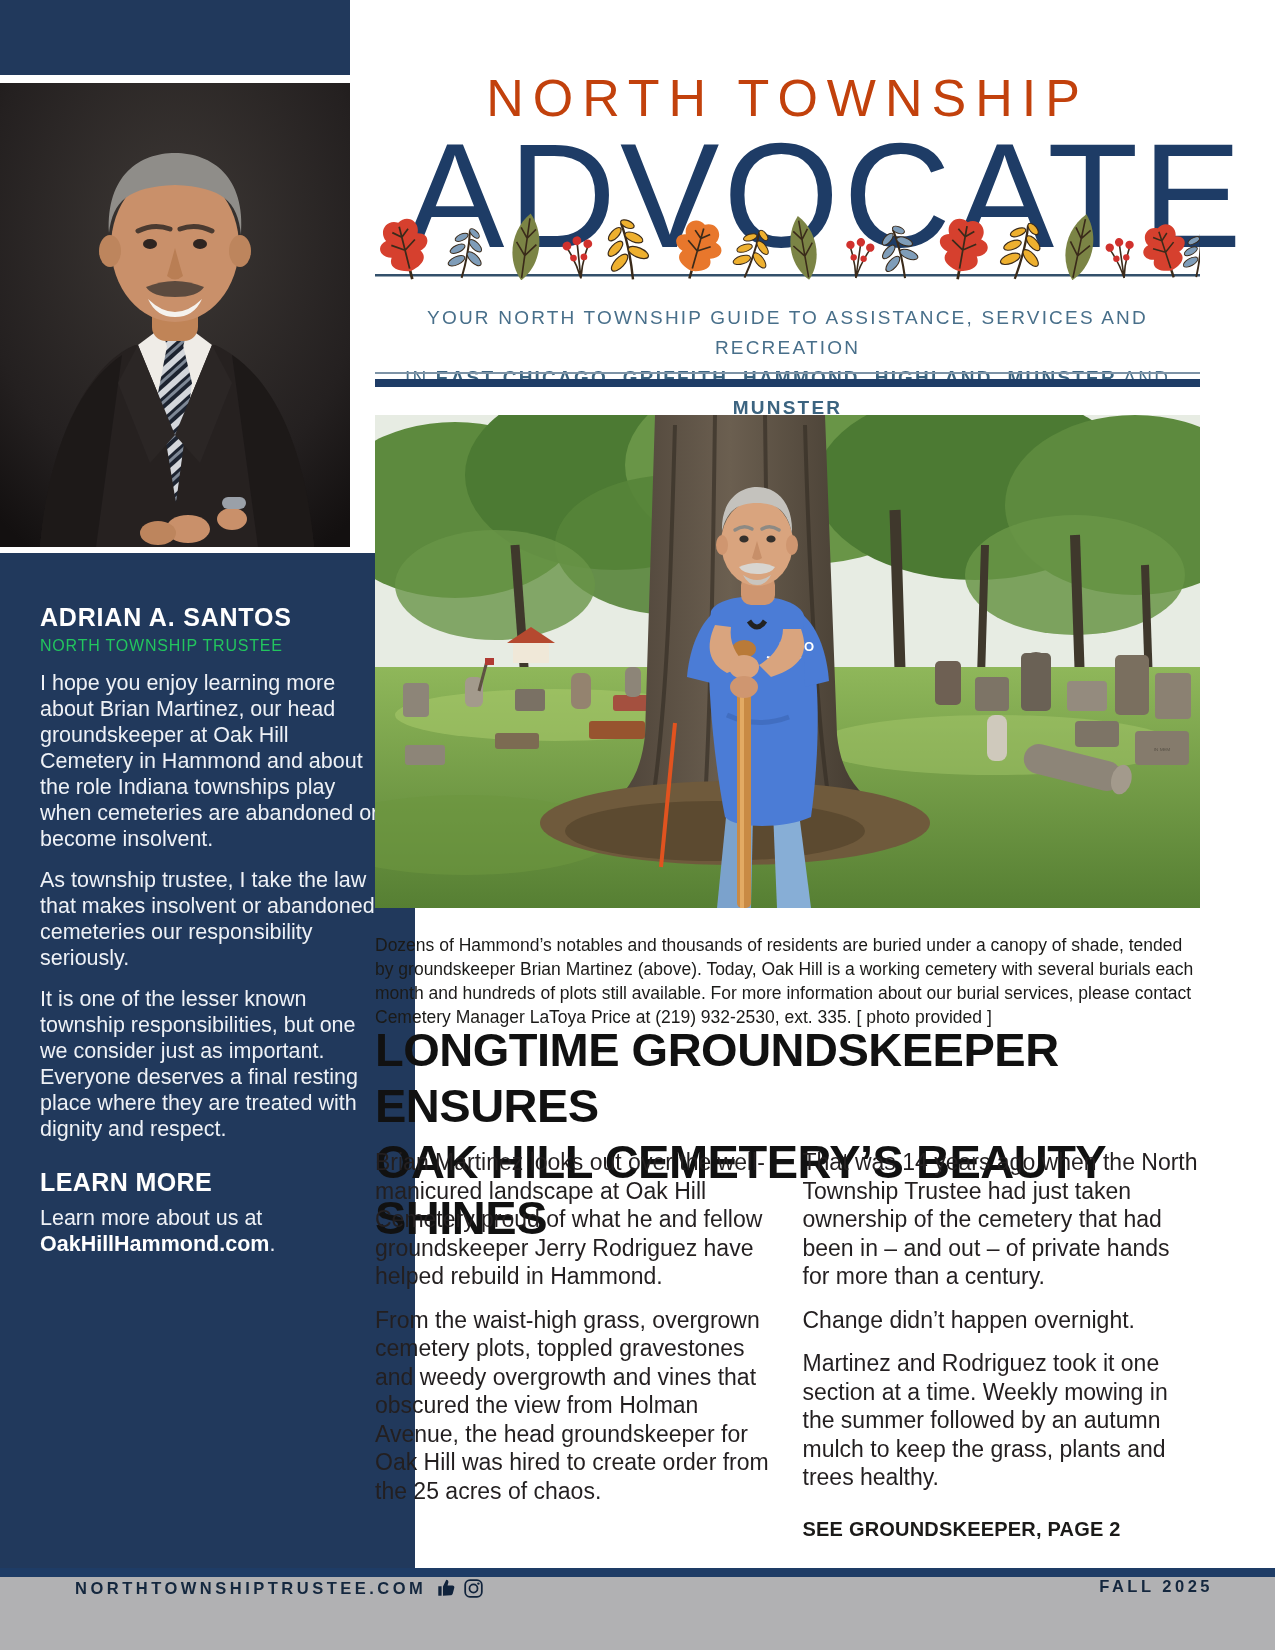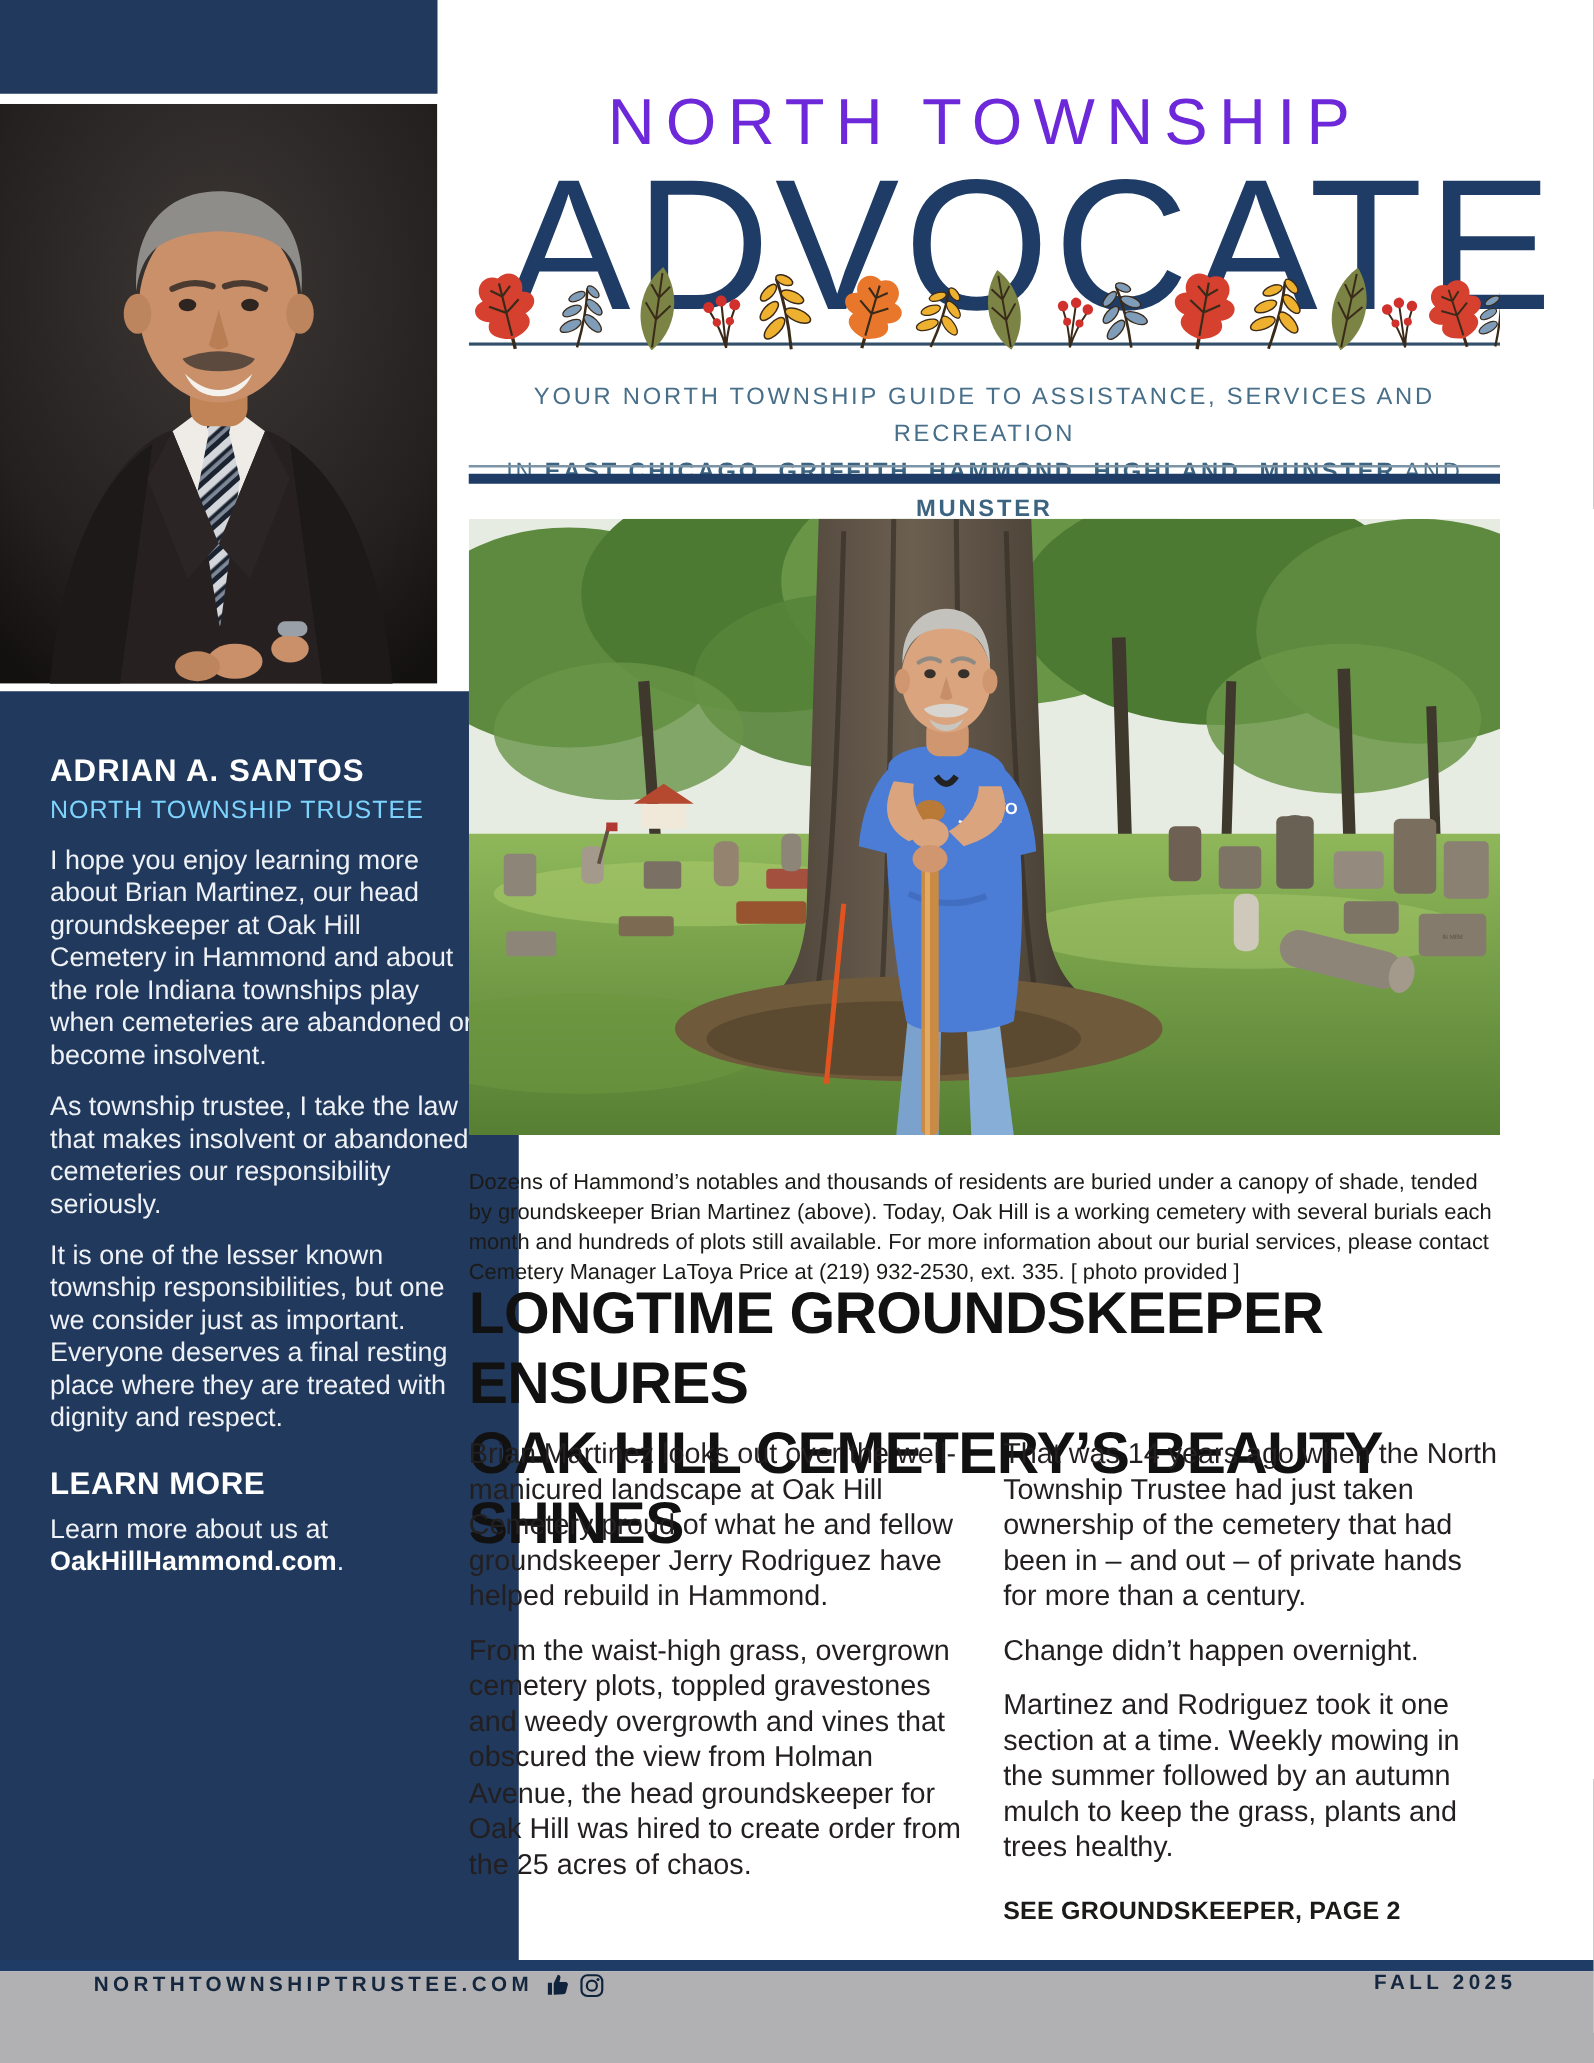--- a/index.html
+++ b/index.html
@@ -10,29 +10,29 @@
     -webkit-font-smoothing:antialiased;
   }
   
   .sb-top{position:absolute;left:0;top:0;width:350px;height:75px;background:#21395c;}
   .sb-portrait{position:absolute;left:0;top:83px;width:350px;height:464px;overflow:hidden;}
   .sb-body{
     position:absolute;left:0;top:553px;width:415px;height:1015px;background:#21395c;
     box-sizing:border-box;padding:50px 36px 0 40px;color:#f2f4f7;
   }
   .sb-name{font-size:25px;font-weight:700;letter-spacing:.8px;color:#ffffff;}
-  .sb-role{font-size:20px;font-weight:300;letter-spacing:.8px;color:#7dd3fc;margin-top:5px;}
+  .sb-role{font-size:16px;font-weight:300;letter-spacing:.8px;color:#22c55e;margin-top:5px;}
   .sb-body p{font-size:21.5px;line-height:26px;margin:15px 0 0 0;font-weight:300;color:#eef1f6;}
   .sb-learn-h{font-size:25px;font-weight:700;letter-spacing:.4px;margin-top:26px;color:#ffffff;}
   .sb-learn{font-size:21.5px;line-height:26px;margin-top:8px;font-weight:300;color:#eef1f6;}
   .sb-learn b{font-weight:700;color:#ffffff;}
   
   .kicker{
     position:absolute;left:375px;top:68px;width:825px;text-align:center;
-    font-size:52px;font-weight:200;letter-spacing:9px;color:#6d28d9;line-height:60px;
+    font-size:52px;font-weight:200;letter-spacing:9px;color:#c2410c;line-height:60px;
   }
   .mast-title{
     position:absolute;left:375px;top:116px;width:825px;text-align:center;
     font-size:149px;font-weight:400;letter-spacing:4px;color:#1e3c66;line-height:160px;margin-left:30px;
   }
   .leaves{position:absolute;left:375px;top:200px;width:825px;height:80px;}
   .tagline{
     position:absolute;left:375px;top:303px;width:825px;text-align:center;
     color:#486f8a;font-size:19px;letter-spacing:2.2px;line-height:30px;font-weight:400;
   }

